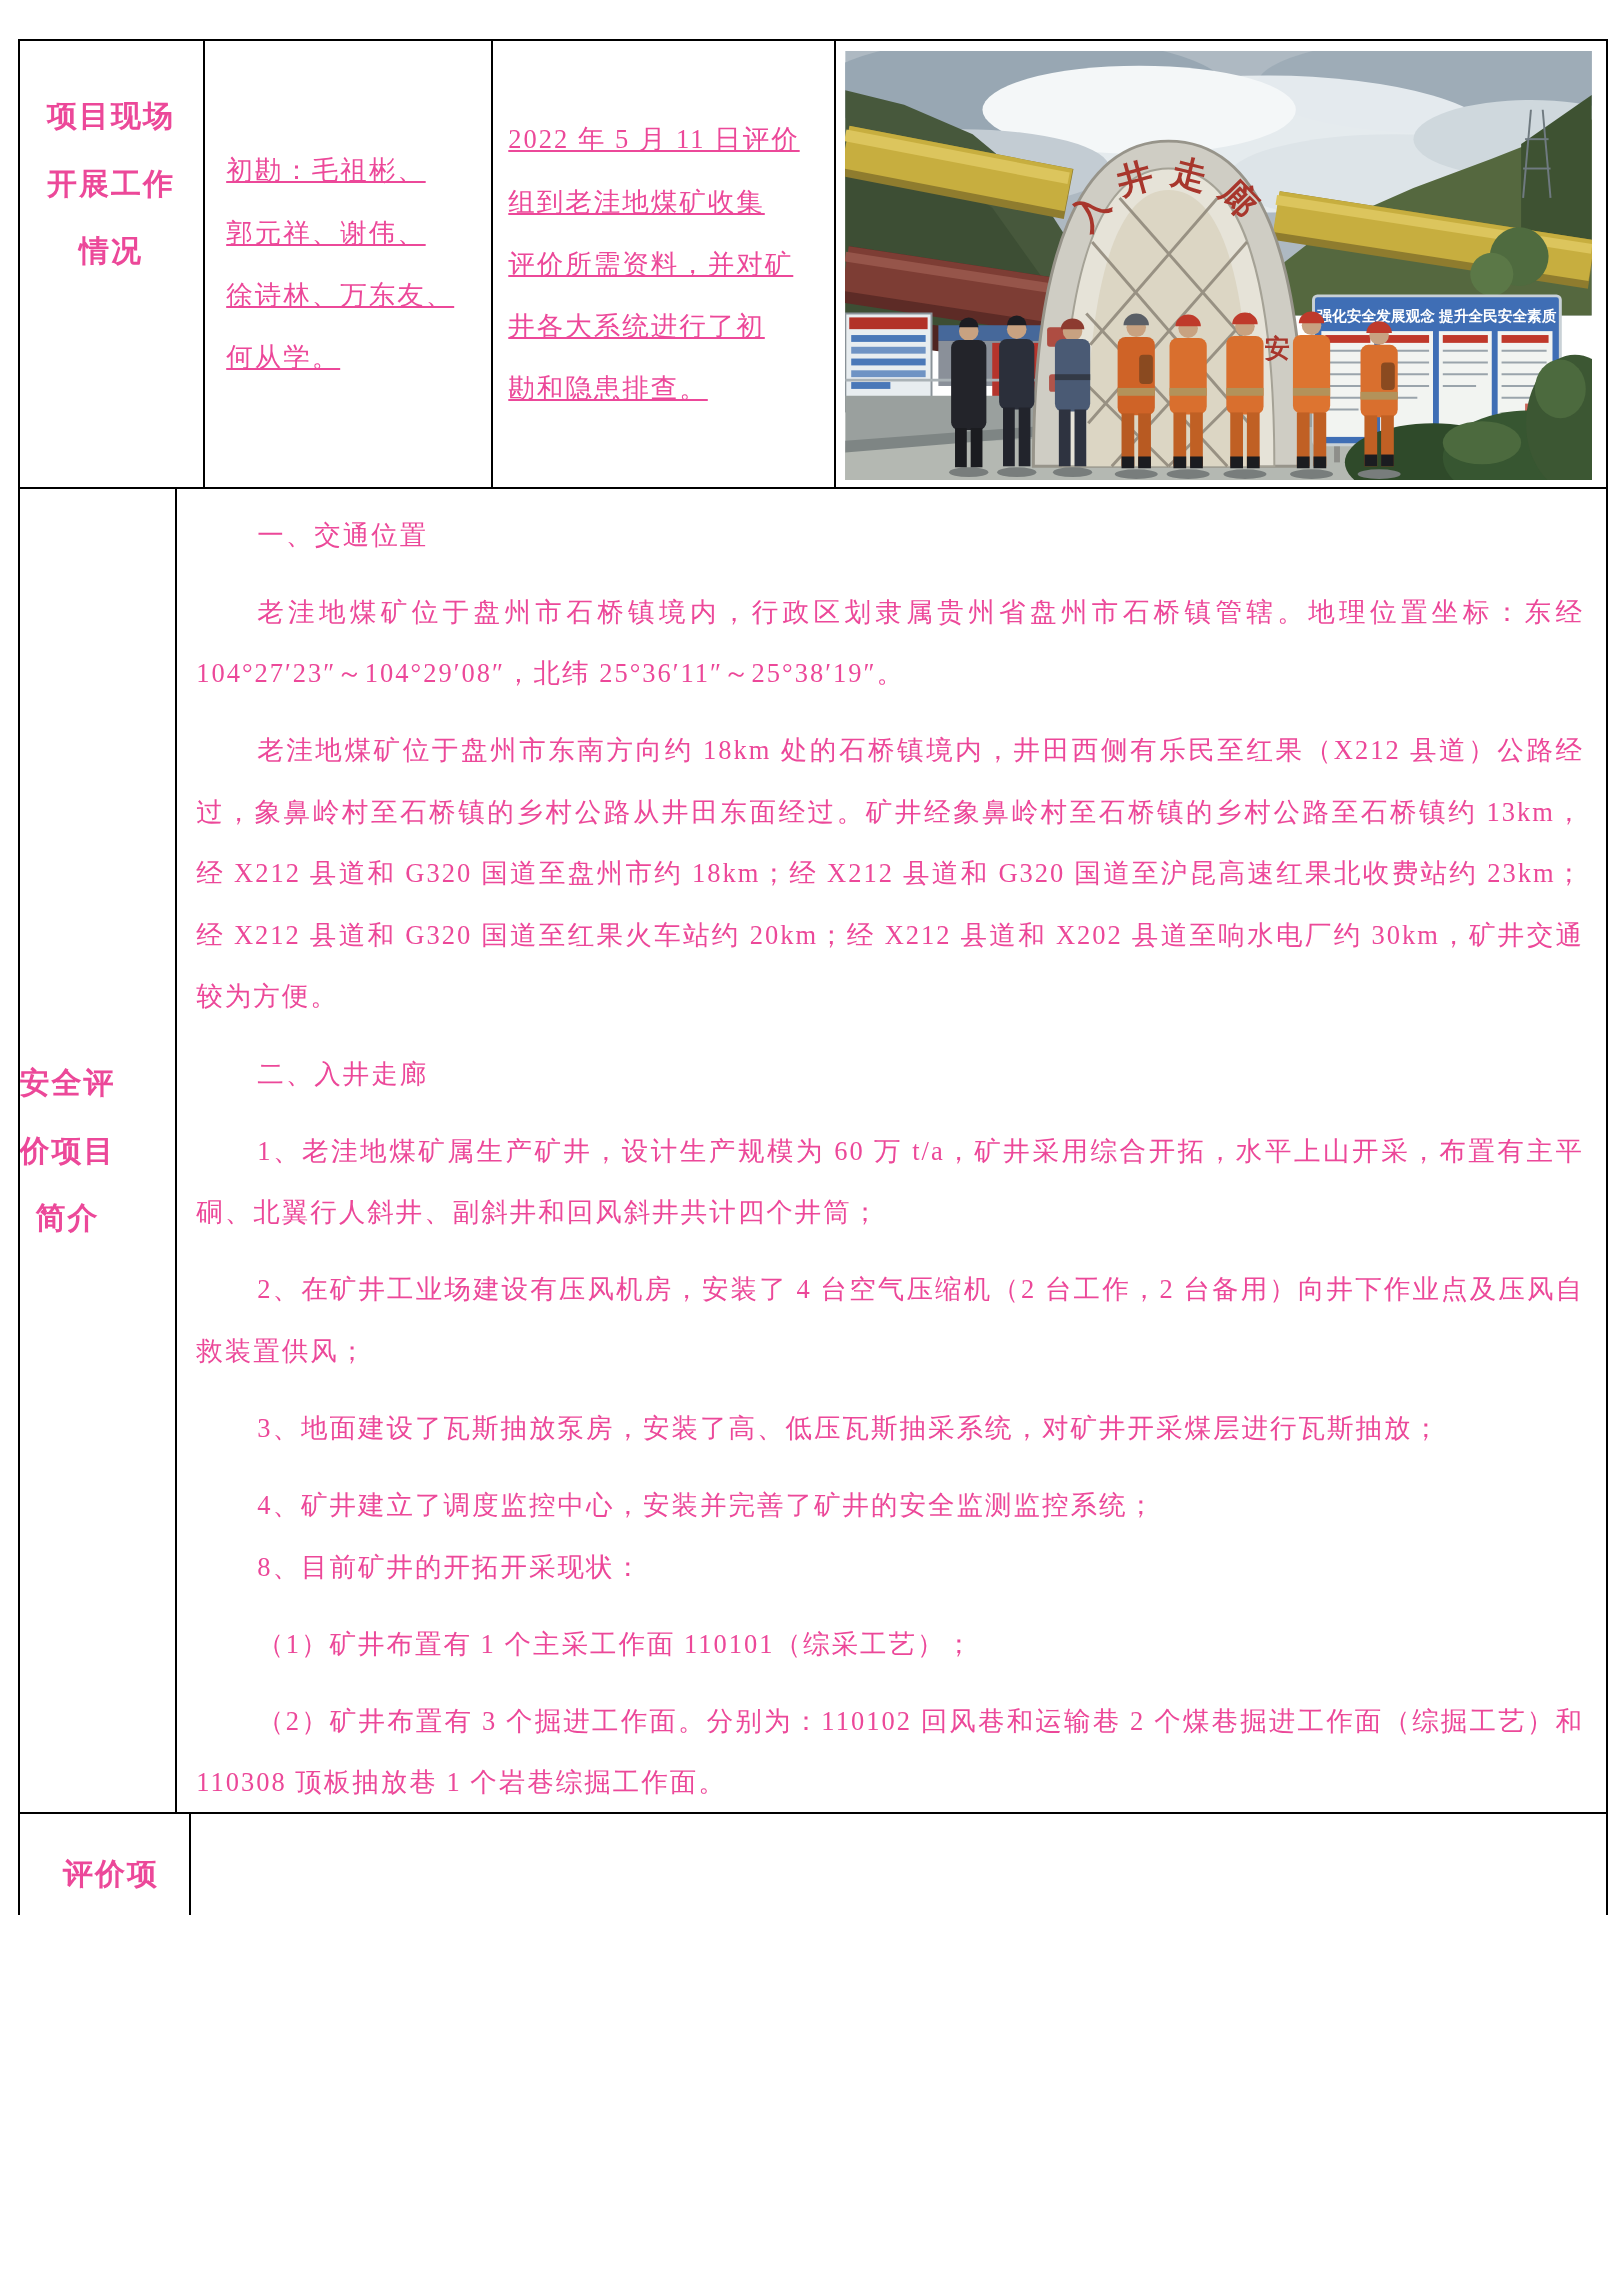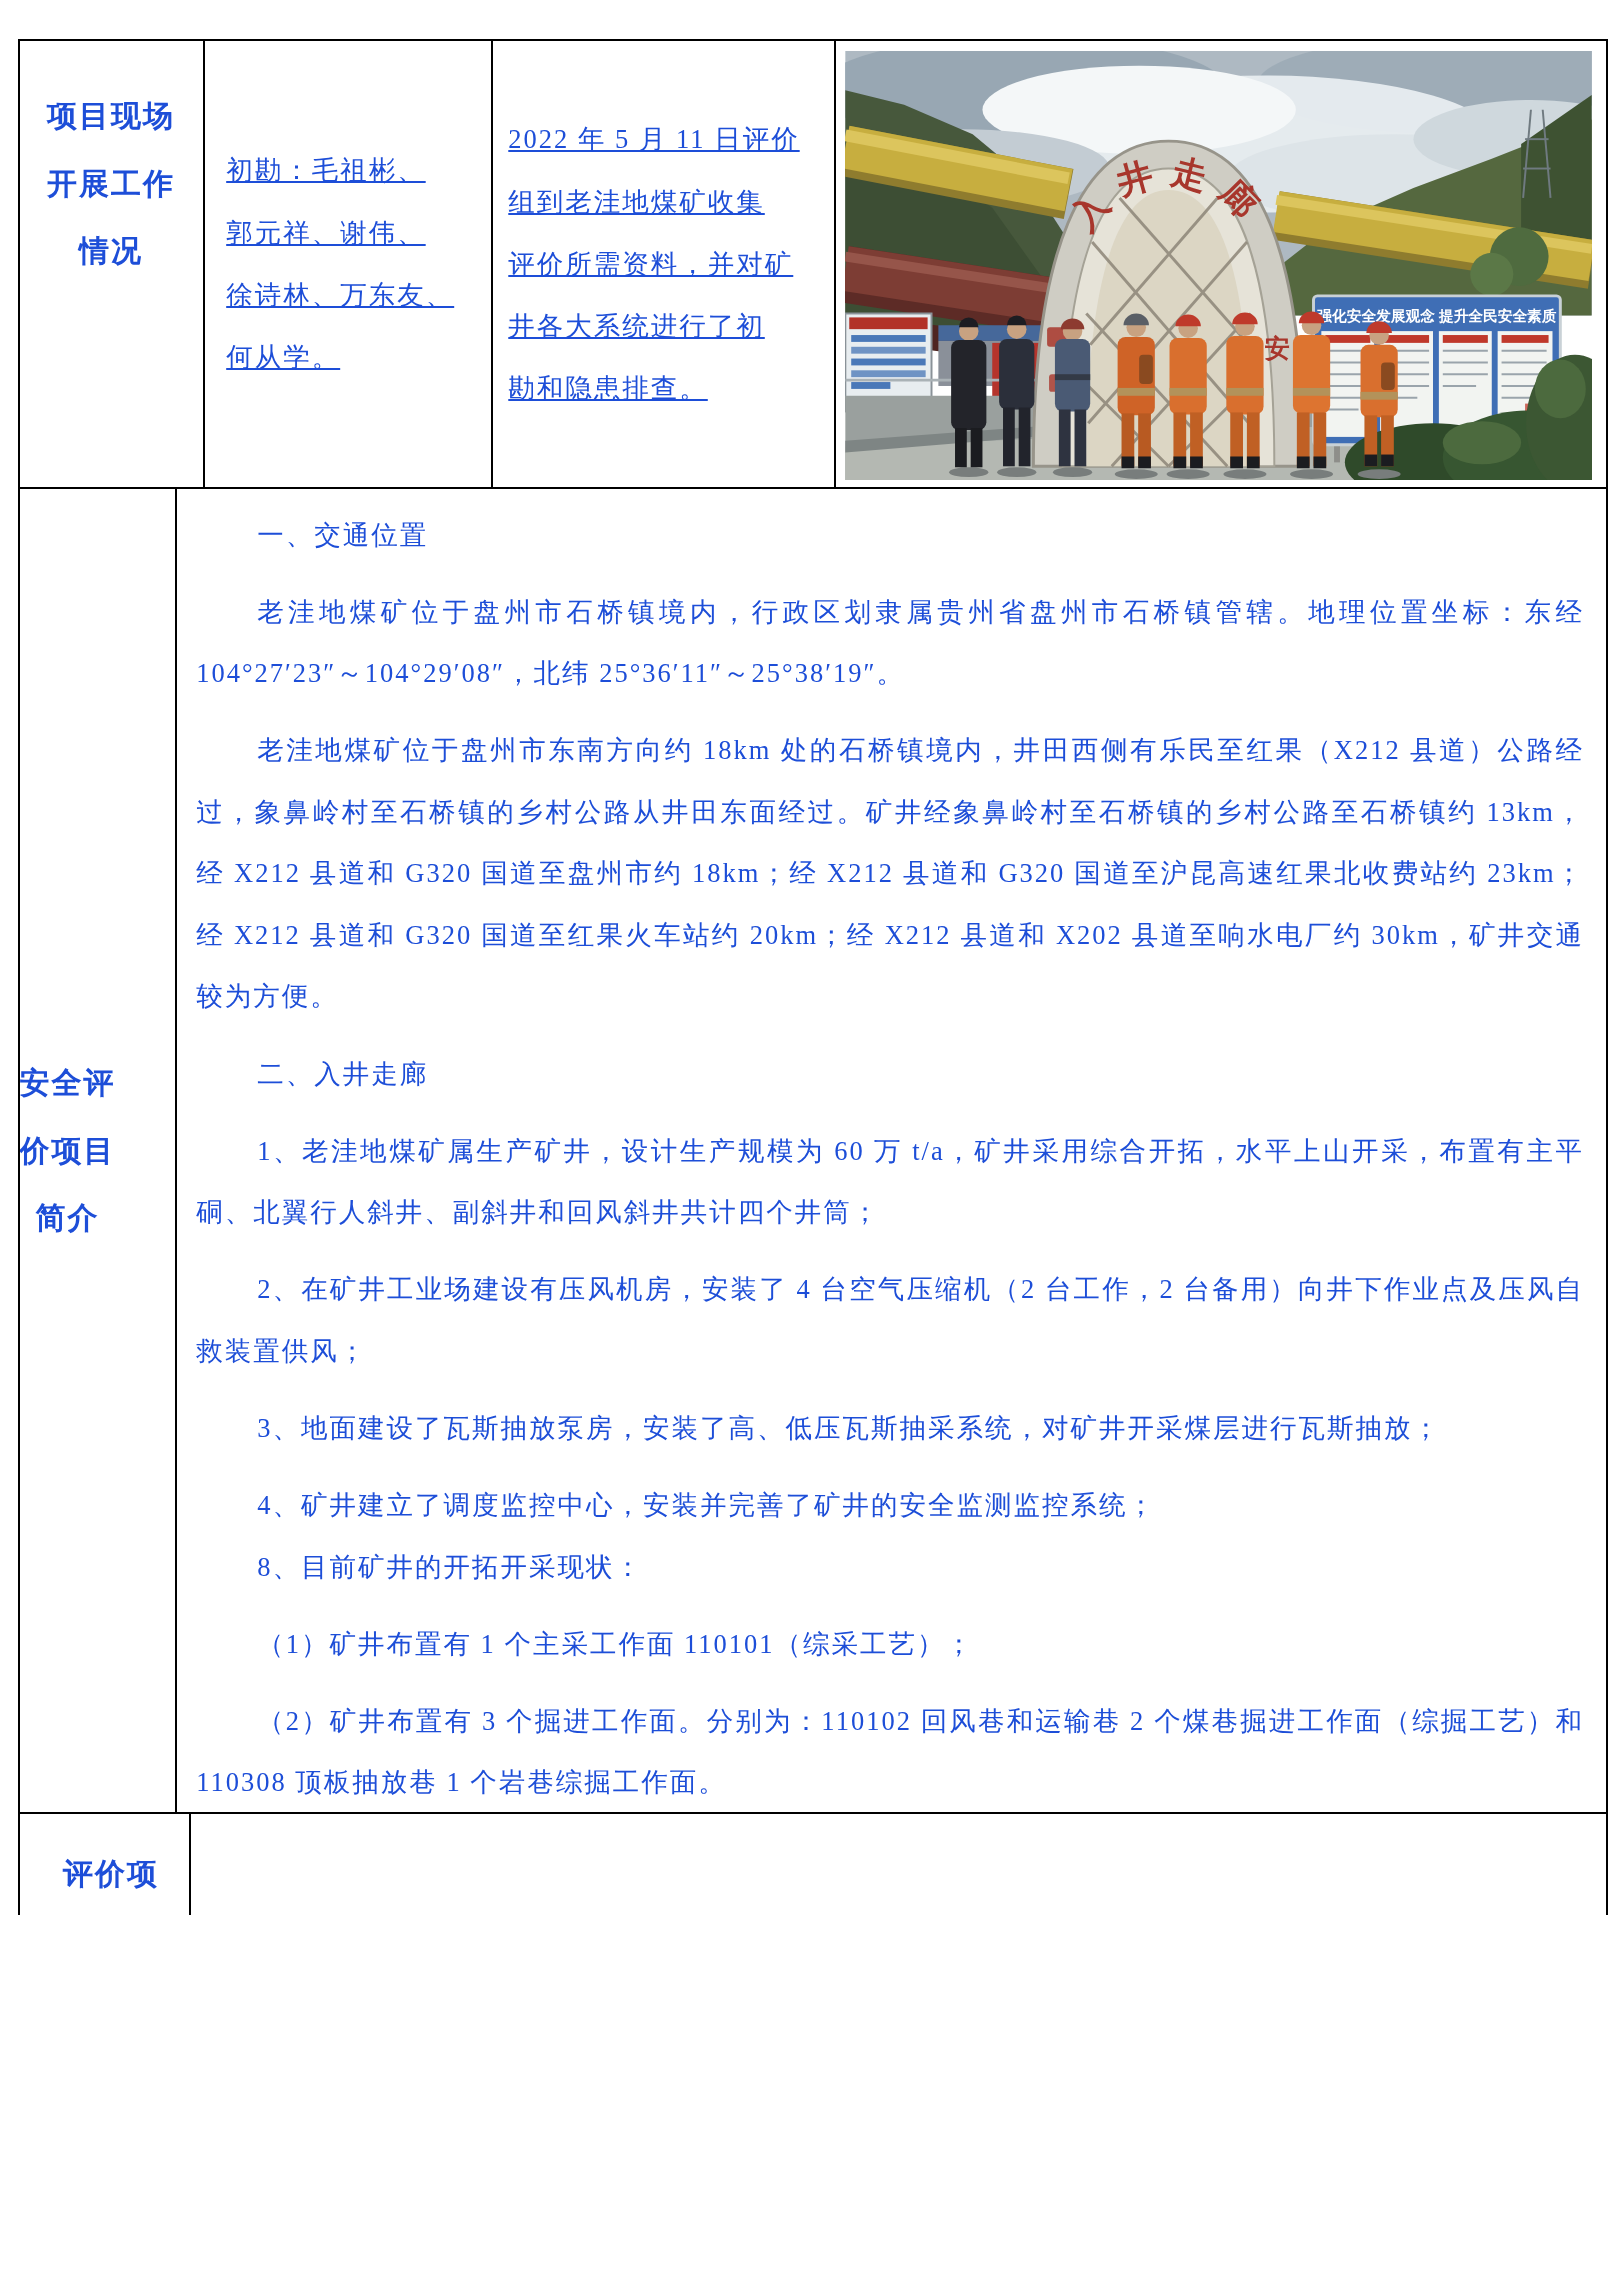--- a/index.html
+++ b/index.html
@@ -1,21 +1,21 @@
 <!DOCTYPE html>
 <html><head>
 <meta charset="utf-8">
 <style>
   html,body{margin:0;padding:0;background:#ffffff;}
   .page{
     position:relative;
     width:1621px;height:1915px;
     background:#ffffff;
     font-family:"Liberation Serif","DejaVu Serif",serif;
-    color:#1d4ed8;
+    color:#ec4899;
   }
   .doc-table{
     position:absolute;left:17.6px;top:39px;
     width:1590px;
     border:2.9px solid #000;
     box-sizing:border-box;
     background:#fff;
   }
   .row{display:flex;box-sizing:border-box;}
   .cell{box-sizing:border-box;overflow:hidden;}

